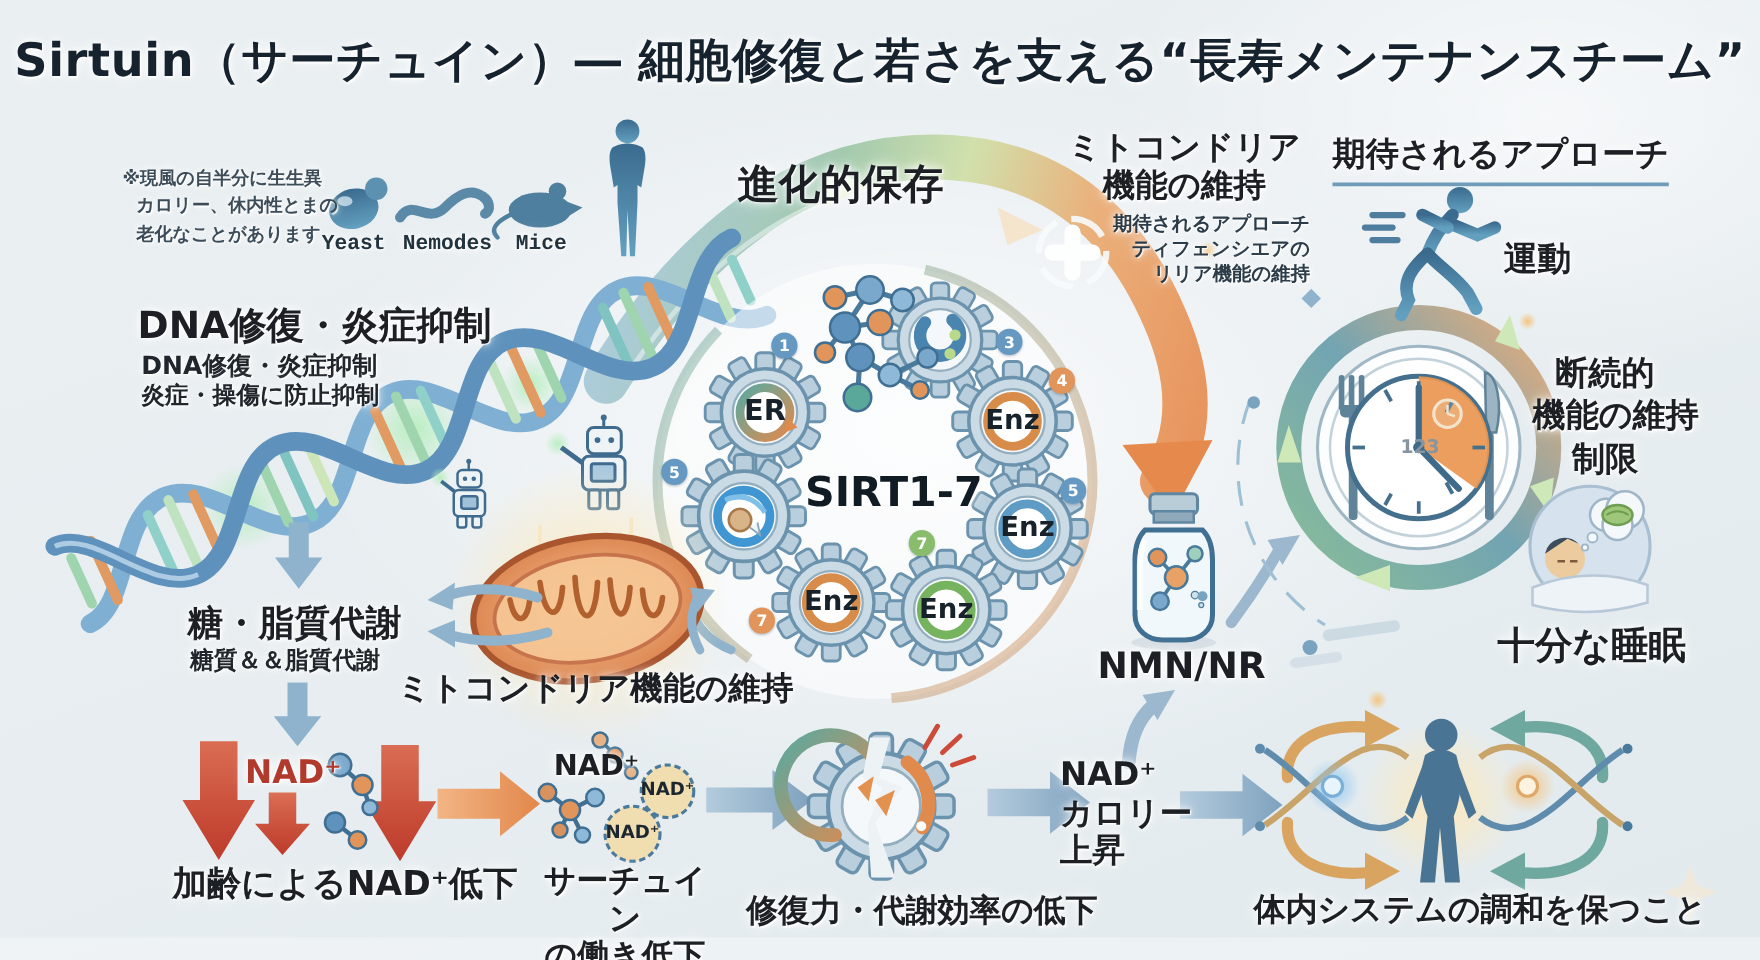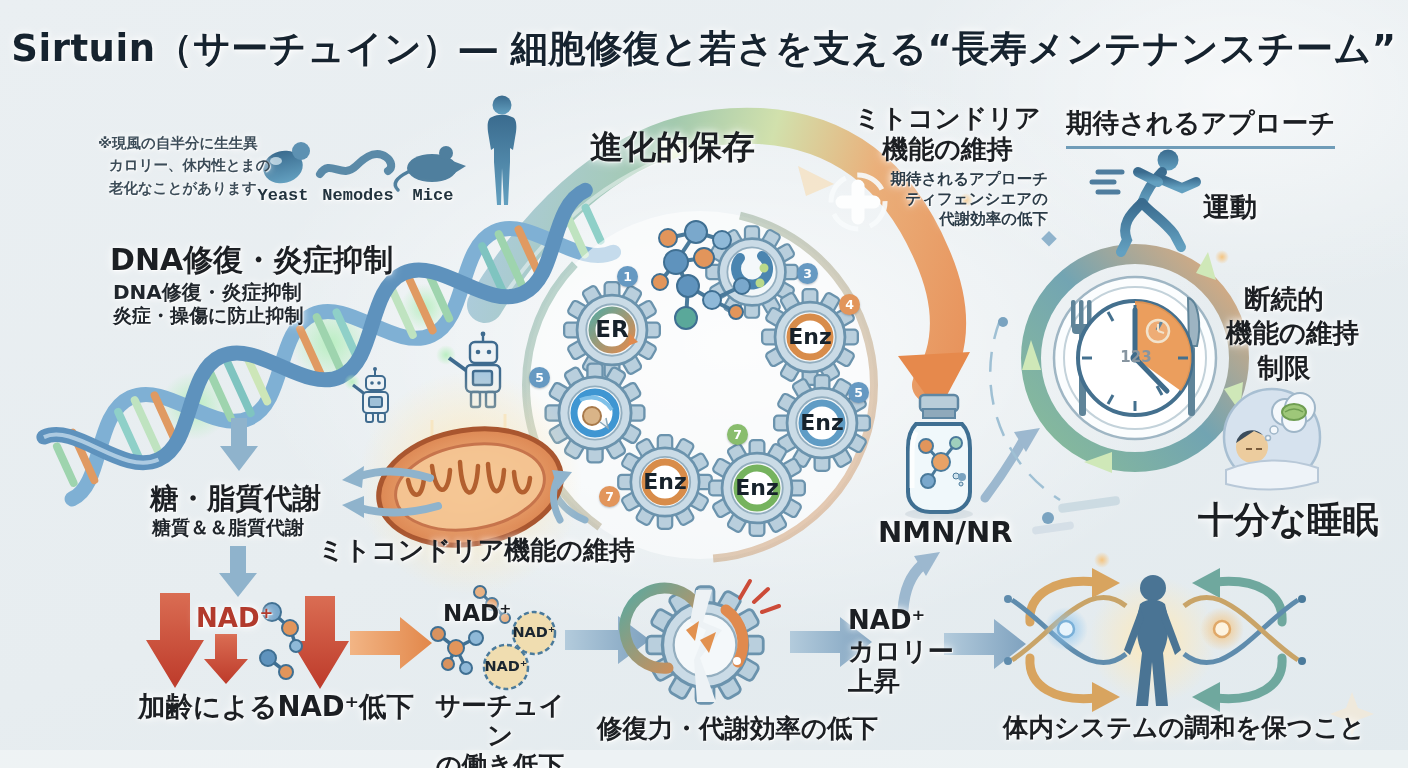--- a/index.html
+++ b/index.html
@@ -20,21 +20,21 @@
   .org-label{top:186px;font-size:17px;font-weight:700;color:#22333e;text-align:center;font-family:Liberation Mono, monospace;}
   .h-dna{left:110px;top:240px;font-size:30px;font-weight:800;}
   .s-dna1{left:113px;top:279px;font-size:20px;font-weight:600;color:#20262c;}
   .s-dna2{left:113px;top:303px;font-size:19px;font-weight:700;color:#20262c;text-align:right;}
   .h-arc{left:590px;top:102px;font-size:33px;font-weight:800;margin-top:23px;}
   .h-mito-top{left:845px;width:205px;top:103px;text-align:center;font-size:26px;font-weight:800;line-height:1.18;}
   .s-mito-top{left:878px;width:170px;top:169px;text-align:right;font-size:15.5px;font-weight:600;line-height:1.3;color:#2c3c48;}
   .h-approach{left:1066px;top:105px;font-size:26.5px;font-weight:700;border-bottom:3px solid #6f9cb8;padding-bottom:5px;}
   .l-exercise{left:1203px;top:189px;font-size:27px;font-weight:800;}
   .l-calorie{left:1226px;width:116px;top:282px;text-align:center;font-size:26.5px;font-weight:800;line-height:1.3;}
-  .l-sleep{left:1198px;width:150px;top:496px;text-align:left;font-size:36px;font-weight:800;}
+  .l-sleep{left:1198px;width:150px;top:496px;text-align:left;font-size:30px;font-weight:800;}
   .l-clockdigits{left:1112px;width:48px;top:348px;text-align:center;font-size:15px;font-weight:700;color:#8795a0;text-shadow:none;}
   .l-sirt{left:644px;width:126px;top:374px;text-align:center;font-size:33px;font-weight:800;color:#101b24;}
   .gear-label{position:absolute;width:52px;text-align:center;font-size:22px;font-weight:800;color:#17222b;text-shadow:none;}
   .badge{position:absolute;width:21px;height:21px;border-radius:50%;color:#fff;font-size:12.5px;font-weight:700;
     text-align:center;line-height:21px;text-shadow:none;box-shadow:0 1px 2px rgba(40,60,80,.3);}
   .badge.blue{background:#6699c2;} .badge.orange{background:#e2955b;} .badge.green{background:#89bd6d;}
   .h-metab{left:150px;top:480px;font-size:28.5px;font-weight:800;}
   .s-metab{left:152px;top:515px;font-size:19px;font-weight:700;color:#20262c;}
   .l-mito-bottom{left:318px;top:533px;font-size:26px;font-weight:800;}
   .l-nad-red{left:196px;top:603px;font-size:26px;font-weight:800;color:#b23a2c;}
@@ -541,33 +541,34 @@
 
 <div class="label h-arc">進化的保存</div>
 
 <div class="label h-mito-top">
   <div>ミトコンドリア</div>
   <div>機能の維持</div>
 </div>
 <div class="label s-mito-top">
   <div>期待されるアプローチ</div>
   <div>ティフェンシエアの</div>
-  <div>代謝効率の低下</div>
+  <div>リリア機能の維持</div>
 </div>
 
 <div class="label h-approach">期待されるアプローチ</div>
 <div class="label l-exercise">運動</div>
 <div class="label l-calorie">
   <div>断続的</div>
   <div>機能の維持</div>
   <div>制限</div>
 </div>
 <div class="label l-sleep">十分な睡眠</div>
 <div class="label l-clockdigits">123</div>
 
+<div class="label l-sirt">SIRT1-7</div>
 <div class="gear-label" style="left:586px;top:316px;font-size:23px;">ER</div>
 <div class="gear-label" style="left:784px;top:324px;">Enz</div>
 <div class="gear-label" style="left:796px;top:410px;">Enz</div>
 <div class="gear-label" style="left:639px;top:469px;">Enz</div>
 <div class="gear-label" style="left:731px;top:475px;">Enz</div>
 
 <div class="badge blue" style="left:617px;top:266px;">1</div>
 <div class="badge blue" style="left:797px;top:263px;">3</div>
 <div class="badge orange" style="left:839px;top:294px;">4</div>
 <div class="badge blue" style="left:848px;top:382px;">5</div>

